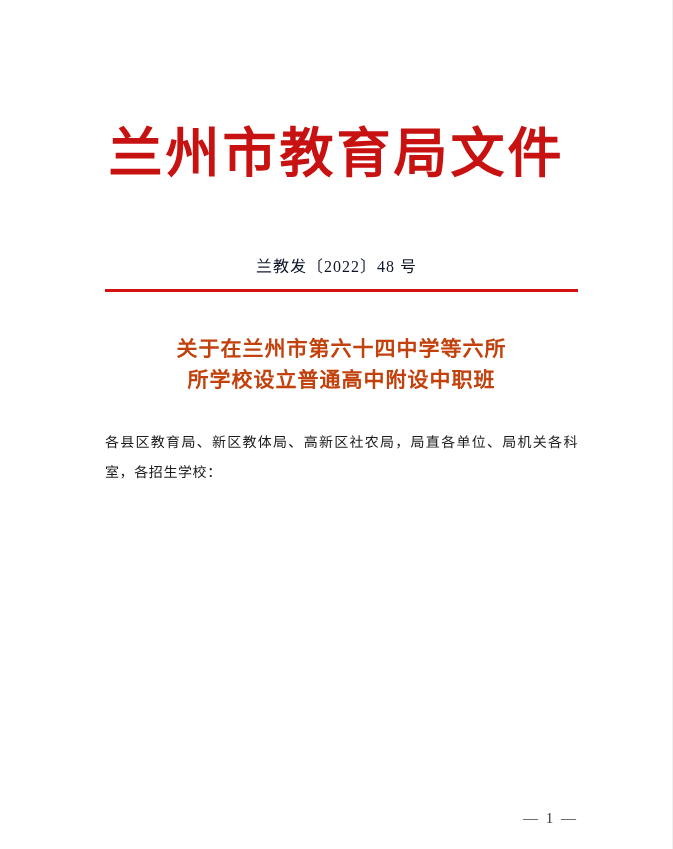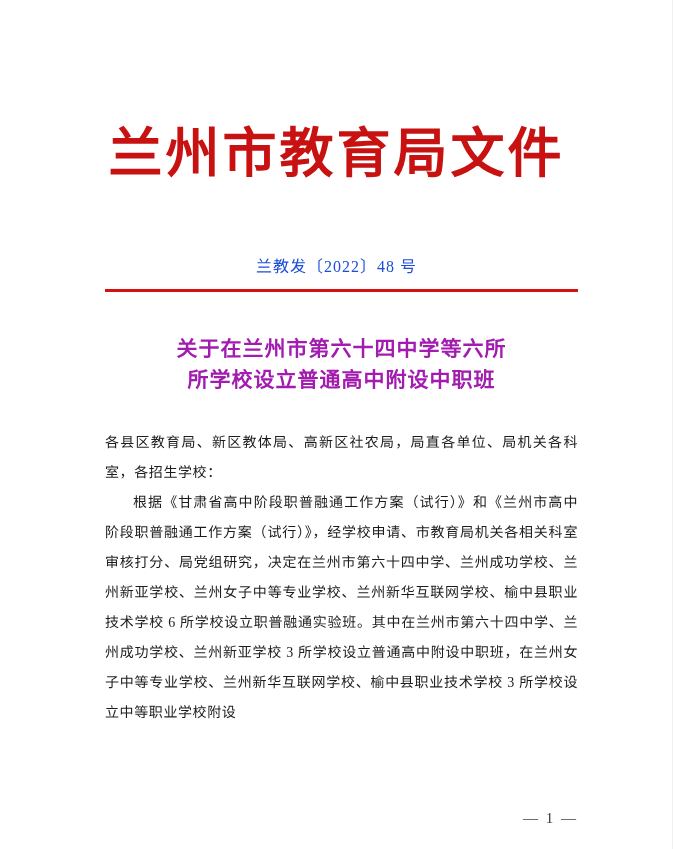--- a/index.html
+++ b/index.html
@@ -47,21 +47,21 @@
 
   
   .doc-number {
     position: absolute;
     left: 0;
     top: 256px;
     width: 673px;
     text-align: center;
     font-size: 16px;
     line-height: 22px;
-    color: #1d4ed8;
+    color: #0f172a;
     letter-spacing: 1px;
     white-space: nowrap;
   }
 
   
   .red-rule {
     position: absolute;
     left: 105px;
     top: 289px;
     width: 473px;
@@ -72,21 +72,21 @@
   
   .doc-heading {
     position: absolute;
     left: 105px;
     top: 334px;
     width: 473px;
     text-align: center;
     font-weight: bold;
     font-size: 21px;
     line-height: 31px;
-    color: #a21caf;
+    color: #c2410c;
     letter-spacing: 1px;
   }
 
   .doc-heading .hline {
     display: block;
   }
 
   
   .body-block {
     position: absolute;
@@ -135,18 +135,17 @@
 
   <div class="red-rule"></div>
 
   <div class="doc-heading">
     <span class="hline">关于在兰州市第六十四中学等六所</span>
     <span class="hline">所学校设立普通高中附设中职班</span>
   </div>
 
   <div class="body-block">
     <p class="body-para">各县区教育局、新区教体局、高新区社农局，局直各单位、局机关各科室，各招生学校：</p>
-    <p class="body-para indent">根据《甘肃省高中阶段职普融通工作方案（试行）》和《兰州市高中阶段职普融通工作方案（试行）》，经学校申请、市教育局机关各相关科室审核打分、局党组研究，决定在兰州市第六十四中学、兰州成功学校、兰州新亚学校、兰州女子中等专业学校、兰州新华互联网学校、榆中县职业技术学校 6 所学校设立职普融通实验班。其中在兰州市第六十四中学、兰州成功学校、兰州新亚学校 3 所学校设立普通高中附设中职班，在兰州女子中等专业学校、兰州新华互联网学校、榆中县职业技术学校 3 所学校设立中等职业学校附设</p>
   </div>
 
   <div class="page-footer">— 1 —</div>
 
 </div>
 
 </body></html>

